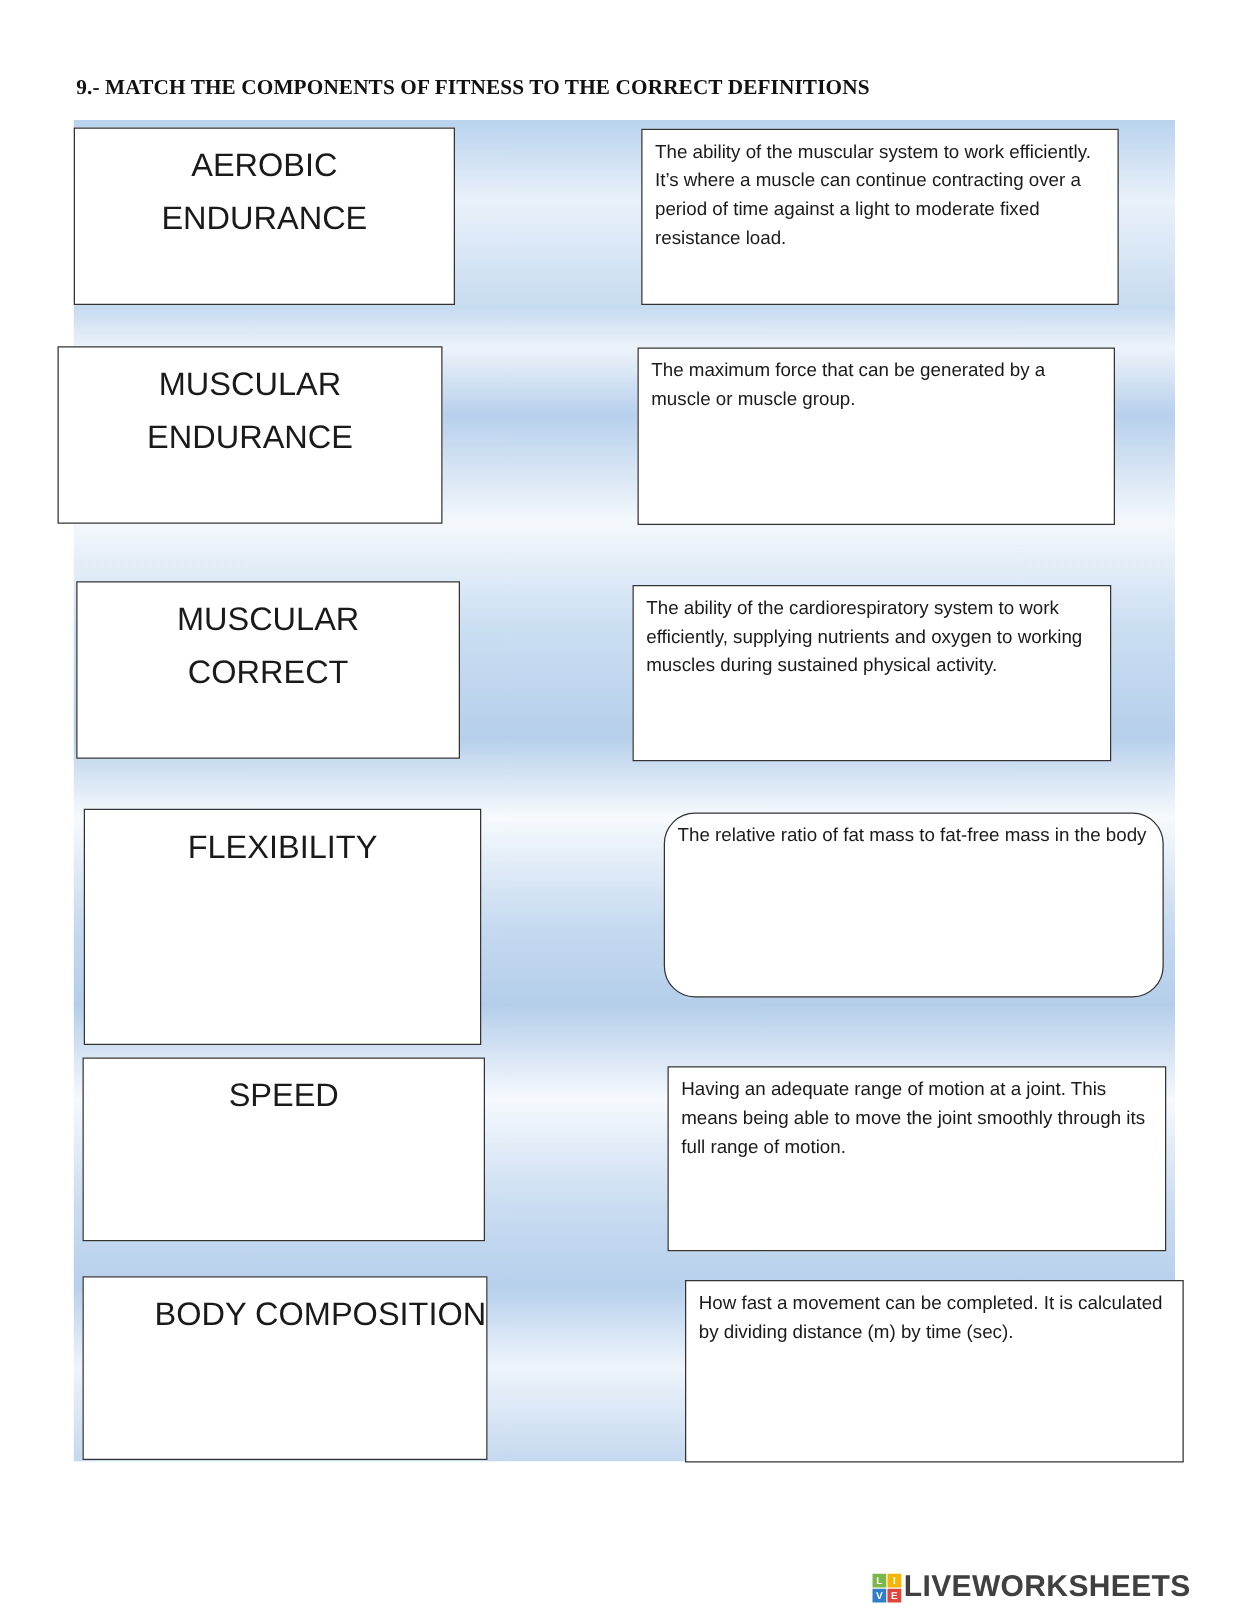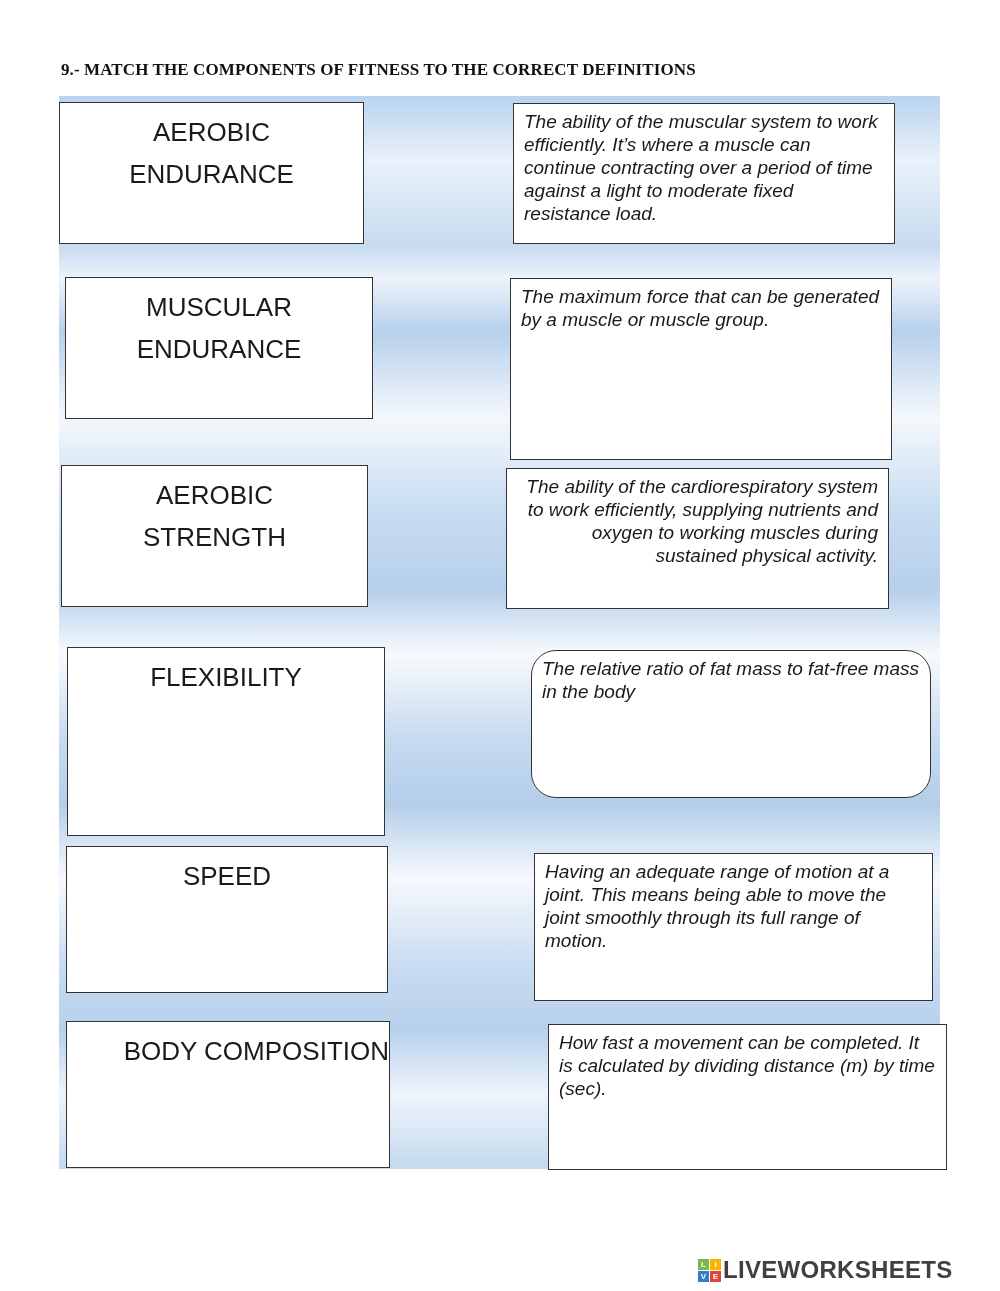--- a/index.html
+++ b/index.html
@@ -3,43 +3,43 @@
 <meta charset="utf-8">
 <style>
   html,body{margin:0;padding:0;}
   body{width:1000px;height:1291px;background:#ffffff;position:relative;overflow:hidden;font-family:"Liberation Sans",sans-serif;}
   .title{position:absolute;left:61px;top:60px;font-family:"Liberation Serif",serif;font-weight:bold;font-size:17px;color:#111;letter-spacing:0.1px;}
   .panel{position:absolute;left:59px;top:96px;width:881px;height:1073px;
     background:linear-gradient(180deg,
       #b9d3ee 0%, #e9f1fa 6%, #c7dbf0 14%, #edf3fa 17%, #b7d0ec 22%, #f4f8fc 30%, #cadef2 38%, #b6cfeb 46%, #f7fafd 52%, #c6daf0 60%, #b4ceea 66%, #f6f9fd 73%, #c9dcf1 81%, #b7d0ec 87%, #eef4fb 93%, #c4d9ef 100%);}
   .box{position:absolute;background:#fff;border:1px solid #333;box-sizing:border-box;}
   .term{font-size:26px;color:#1a1a1a;text-align:center;line-height:42px;padding-top:8px;font-family:"Liberation Sans",sans-serif;}
-  .def{font-size:19px;color:#1a1a1a;line-height:23px;padding:6px 10px 0 10px;font-family:"Liberation Sans",sans-serif;font-style:italic;}
+  .def{font-size:15px;color:#1a1a1a;line-height:23px;padding:6px 10px 0 10px;font-family:"Liberation Sans",sans-serif;}
   .logo{position:absolute;left:698px;top:1256px;display:flex;align-items:center;}
   .logo-grid{display:grid;grid-template-columns:11px 11px;grid-template-rows:11px 11px;gap:1px;margin-right:2px;}
   .logo-grid span{font-size:8px;font-weight:bold;color:#fff;display:flex;align-items:center;justify-content:center;}
   .logo-text{font-size:24px;font-weight:bold;color:#404040;letter-spacing:0.3px;font-family:"Liberation Sans",sans-serif;}
 </style>
 </head>
 <body>
 
 <div class="title">9.- MATCH THE COMPONENTS OF FITNESS TO THE CORRECT DEFINITIONS</div>
 
 <div class="panel"></div>
 
 <div class="box term" style="left:59px;top:102px;width:305px;height:142px;padding-left:12px;padding-right:12px;"><span>AEROBIC ENDURANCE</span></div>
-<div class="box term" style="left:65px;top:277px;width:308px;height:142px;padding-left:50px;padding-right:50px;"><span>MUSCULAR ENDURANCE</span></div>
-<div class="box term" style="left:61px;top:465px;width:307px;height:142px;padding-left:60px;padding-right:60px;"><span>AEROBIC STRENGTH</span></div>
+<div class="box term" style="left:46px;top:277px;width:308px;height:142px;padding-left:50px;padding-right:50px;"><span>MUSCULAR ENDURANCE</span></div>
+<div class="box term" style="left:61px;top:465px;width:307px;height:142px;padding-left:60px;padding-right:60px;"><span>MUSCULAR CORRECT</span></div>
 <div class="box term" style="left:67px;top:647px;width:318px;height:189px;"><span>FLEXIBILITY</span></div>
 <div class="box term" style="left:66px;top:846px;width:322px;height:147px;"><span>SPEED</span></div>
 <div class="box term" style="left:66px;top:1021px;width:324px;height:147px;text-align:right;"><span>BODY COMPOSITION</span></div>
 
 <div class="box def" style="left:513px;top:103px;width:382px;height:141px;"><span>The ability of the muscular system to work efficiently. It’s where a muscle can continue contracting over a period of time against a light to moderate fixed resistance load.</span></div>
-<div class="box def" style="left:510px;top:278px;width:382px;height:182px;"><span>The maximum force that can be generated by a muscle or muscle group.</span></div>
-<div class="box def" style="left:506px;top:468px;width:383px;height:141px;text-align:right;"><span>The ability of the cardiorespiratory system to work efficiently, supplying nutrients and oxygen to working muscles during sustained physical activity.</span></div>
+<div class="box def" style="left:510px;top:278px;width:382px;height:142px;"><span>The maximum force that can be generated by a muscle or muscle group.</span></div>
+<div class="box def" style="left:506px;top:468px;width:383px;height:141px;"><span>The ability of the cardiorespiratory system to work efficiently, supplying nutrients and oxygen to working muscles during sustained physical activity.</span></div>
 <div class="box def" style="left:531px;top:650px;width:400px;height:148px;border-radius:25px;"><span>The relative ratio of fat mass to fat-free mass in the body</span></div>
 <div class="box def" style="left:534px;top:853px;width:399px;height:148px;"><span>Having an adequate range of motion at a joint. This means being able to move the joint smoothly through its full range of motion.</span></div>
 <div class="box def" style="left:534px;top:1024px;width:399px;height:146px;margin-left:14px;"><span>How fast a movement can be completed. It is calculated by dividing distance (m) by time (sec).</span></div>
 
 <div class="logo">
   <div class="logo-grid">
     <span style="background:#7ab648">L</span>
     <span style="background:#f7b500">I</span>
     <span style="background:#2f80c9">V</span>
     <span style="background:#e2443a">E</span>

